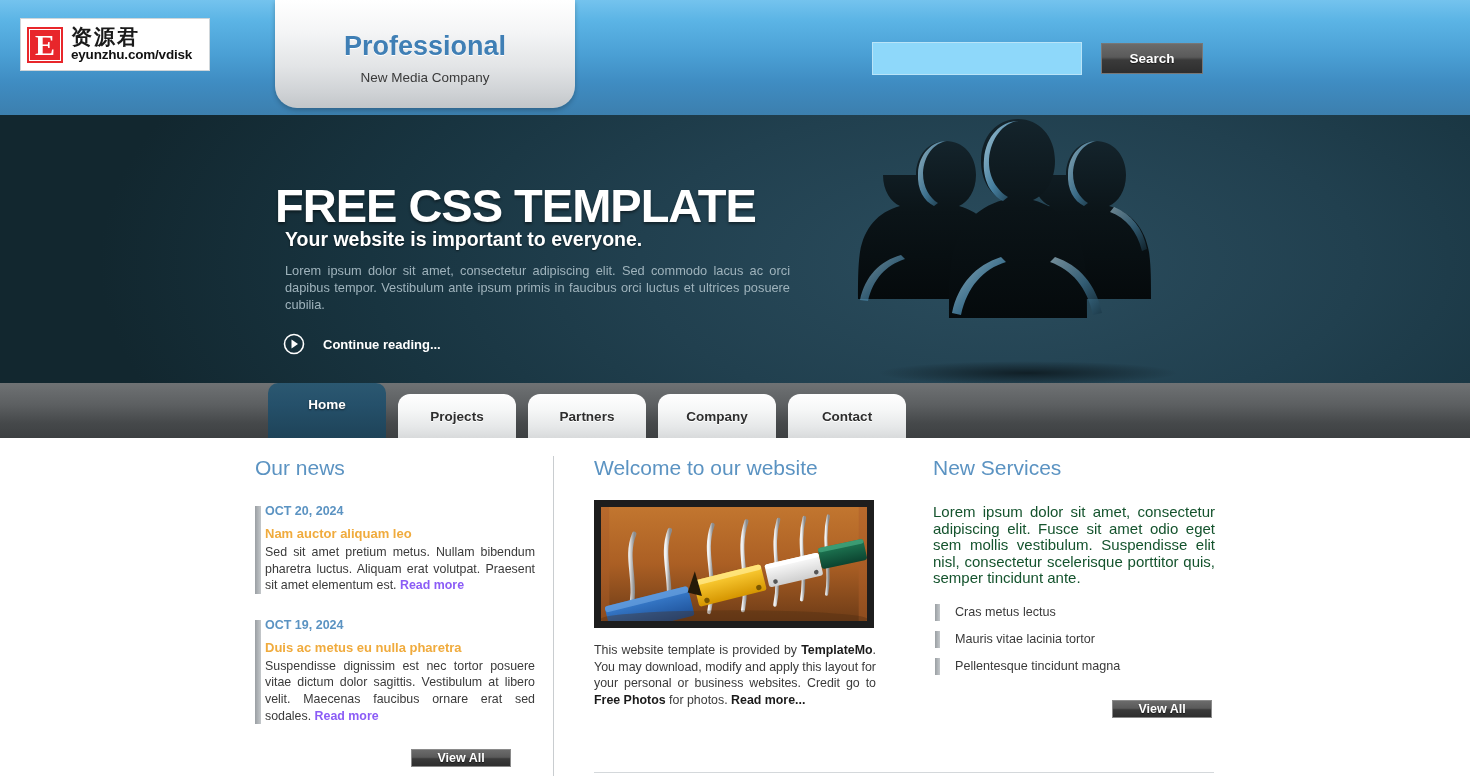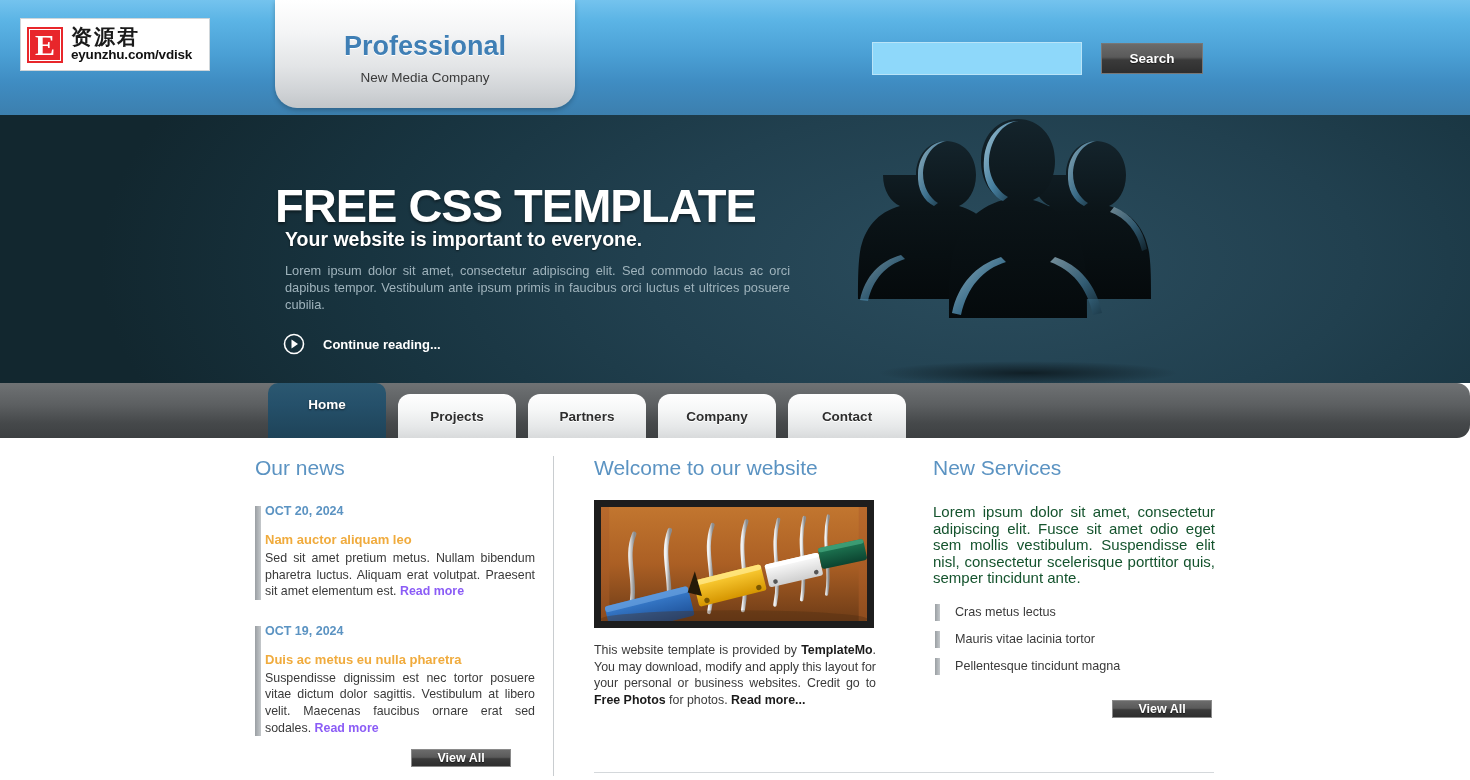--- a/index.html
+++ b/index.html
@@ -123,21 +123,20 @@
   }
   #banner-people {
     position: absolute; right: 242px; bottom: 0;
     width: 390px; height: 268px;
   }
 
   
   #nav {
     position: relative; width: 1470px; height: 55px;
     background: linear-gradient(to bottom, #6f7274 0%, #5c5f61 40%, #46494b 72%, #3c3f41 100%);
-    border-radius: 13px;
   }
   #nav-left-cap {
     position: absolute; left: 0; top: 0; width: 275px; height: 55px;
     background: linear-gradient(to bottom, #6f7274 0%, #5c5f61 40%, #46494b 72%, #3c3f41 100%);
     border-top-right-radius: 10px;
   }
   #nav-list {
     position: absolute; left: 268px; top: 0;
     display: flex; list-style: none; height: 55px;
   }
@@ -195,21 +194,21 @@
     position: relative;
     padding-left: 10px;
     margin-top: 24px;
   }
   .news-item::before {
     content: ""; position: absolute; left: 0; top: 2px;
     width: 6px; height: calc(100% - 2px);
     background: linear-gradient(to right, #9a9fa3, #c4c8cb);
   }
   .news-date { font-size: 12.5px; font-weight: bold; color: #5b93c2; }
-  .news-title { font-size: 13px; font-weight: bold; color: #f0ab3d; margin-top: 14px; }
+  .news-title { font-size: 13px; font-weight: bold; color: #f0ab3d; margin-top: 8px; }
   .news-body {
     font-size: 12.4px; line-height: 16.6px; color: #3a3a3a;
     text-align: justify; margin-top: 3px;
   }
   .readmore { font-weight: bold; color: #8b5cf6; cursor: pointer; }
 
   #welcome-photo {
     margin-top: 20px;
     width: 280px; height: 128px;
     border: 7px solid #1d1d1d;

